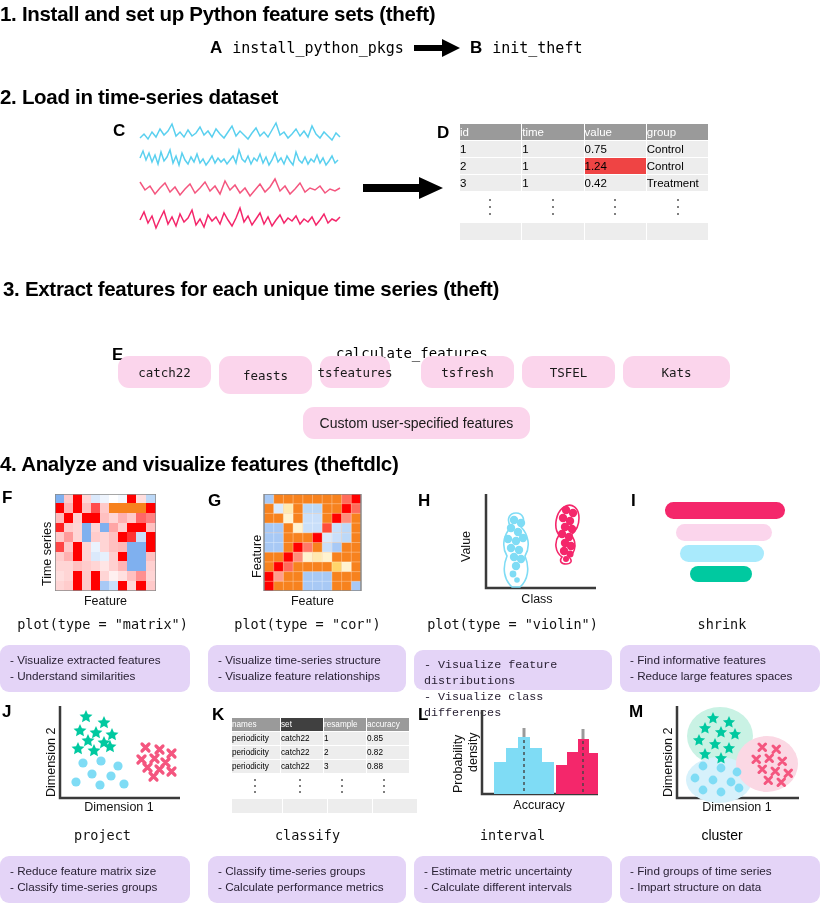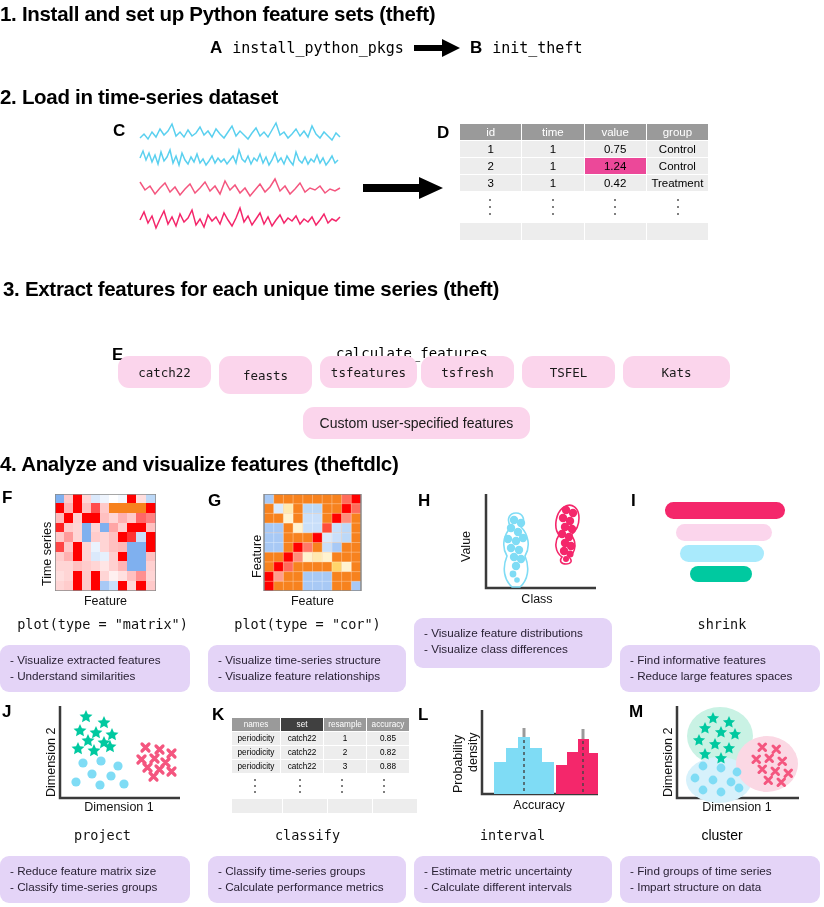--- a/index.html
+++ b/index.html
@@ -14,21 +14,21 @@
               text-align:center;white-space:nowrap;}
   .pill{background:#fbd5ec;border-radius:11px;display:flex;align-items:center;
         justify-content:center;font-family:"DejaVu Sans Mono",monospace;
         font-size:12.5px;color:#1a1a1a;}
   .pill-sans{font-family:"Liberation Sans",sans-serif;font-size:14px;}
   .descbox{background:#e4d4f7;border-radius:9px;padding:7px 9px 7px 10px;
            box-sizing:border-box;font-size:11.7px;color:#2a2235;line-height:1.38;}
   .axis-label{font-size:12.5px;color:#111;font-family:"Liberation Sans",sans-serif;}
   .vlabel{transform-origin:left top;white-space:nowrap;}
   table.dt{border-collapse:collapse;table-layout:fixed;}
-  table.dt td,table.dt th{border:1px solid #ffffff;text-align:center;}
+  table.dt td,table.dt th{border:1px solid #ffffff;text-align:left;}
   .dots{display:flex;flex-direction:column;align-items:center;justify-content:space-around;}
   .dots span{width:2px;height:2px;background:#555;border-radius:50%;display:block;}
 </style>
 </head>
 <body>
 
 <div class="abs heading" style="left:0px;top:2px;">1. Install and set up Python feature sets (theft)</div>
 
 <div class="abs" style="left:210px;top:36px;display:flex;align-items:center;gap:10px;">
   <span class="panel-letter">A</span>
@@ -70,21 +70,21 @@
     <tbody>
       <tr>
         <td style="background:#ededed;padding:2px 0;">1</td>
         <td style="background:#ededed;padding:2px 0;">1</td>
         <td style="background:#ededed;padding:2px 0;">0.75</td>
         <td style="background:#ededed;padding:2px 0;">Control</td>
       </tr>
       <tr>
         <td style="background:#ededed;padding:2px 0;">2</td>
         <td style="background:#ededed;padding:2px 0;">1</td>
-        <td style="background:#ec4899;padding:2px 0;">1.24</td>
+        <td style="background:#ef4444;padding:2px 0;">1.24</td>
         <td style="background:#ededed;padding:2px 0;">Control</td>
       </tr>
       <tr>
         <td style="background:#ededed;padding:2px 0;">3</td>
         <td style="background:#ededed;padding:2px 0;">1</td>
         <td style="background:#ededed;padding:2px 0;">0.42</td>
         <td style="background:#ededed;padding:2px 0;">Treatment</td>
       </tr>
     </tbody>
   </table>
@@ -121,21 +121,21 @@
   </tbody>
     </table>
 </div>
 
 <div class="abs heading" style="left:3px;top:277px;">3. Extract features for each unique time series (theft)</div>
 <div class="abs panel-letter" style="left:112px;top:345px;">E</div>
 <div class="abs mono" style="left:336px;top:345px;font-size:14px;">calculate_features</div>
 
 <div class="abs pill" style="left:118px;top:356px;width:93px;height:32px;">catch22</div>
 <div class="abs pill" style="left:219px;top:356px;width:93px;height:38px;">feasts</div>
-<div class="abs pill" style="left:320px;top:356px;width:97px;height:32px;">tsfeatures</div>
+<div class="abs pill" style="left:320px;top:356px;width:70px;height:32px;">tsfeatures</div>
 <div class="abs pill" style="left:421px;top:356px;width:93px;height:32px;">tsfresh</div>
 <div class="abs pill" style="left:522px;top:356px;width:93px;height:32px;">TSFEL</div>
 <div class="abs pill" style="left:623px;top:356px;width:107px;height:32px;">Kats</div>
 <div class="abs pill pill-sans" style="left:303px;top:407px;width:227px;height:32px;">Custom user-specified features</div>
 
 <div class="abs heading" style="left:0px;top:452px;">4. Analyze and visualize features (theftdlc)</div>
 
 <div class="abs panel-letter" style="left:2px;top:488px;">F</div>
 <div class="abs axis-label vlabel" style="left:40px;top:586px;transform:rotate(-90deg);">Time series</div>
 <svg class="abs" style="left:55px;top:494px;" width="101" height="97" viewBox="0 0 101 97">
@@ -353,21 +353,21 @@
       <circle cx="91" cy="43" r="4.2"></circle>
       <circle cx="87" cy="49" r="4.2"></circle>
     <circle cx="93" cy="52" r="4.2"></circle>
       <circle cx="86" cy="57" r="4.2"></circle>
       <circle cx="92" cy="60" r="3.6"></circle>
     <circle cx="88" cy="65" r="3"></circle>
   </g>
 </svg>
 <div class="abs axis-label" style="left:478px;top:592px;width:118px;text-align:center;">Class</div>
 <div class="abs code-label" style="left:410px;top:616px;width:205px;">plot(type = "violin")</div>
-<div class="abs descbox" style="left:414px;top:618px;width:198px;height:50px;">
+<div class="abs descbox" style="left:414px;top:650px;width:198px;height:40px;font-family:Liberation Mono, monospace;">
   <div>- Visualize feature distributions</div>
   <div>- Visualize class differences</div>
 </div>
 
 <div class="abs panel-letter" style="left:631px;top:491px;">I</div>
 <svg class="abs" style="left:665px;top:500px;" width="125" height="82" viewBox="0 0 125 82">
   <rect x="0" y="2" width="120" height="17" rx="8.5" fill="#f4276b"></rect>
   <rect x="11" y="24" width="96" height="17" rx="8.5" fill="#fbd5ec"></rect>
   <rect x="15" y="45" width="84" height="17" rx="8.5" fill="#a9eafc"></rect>
   <rect x="25" y="66" width="62" height="16" rx="8" fill="#00c9a0"></rect>

